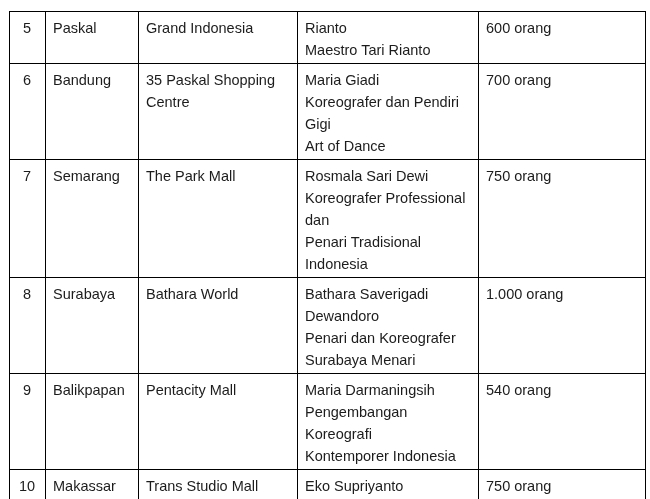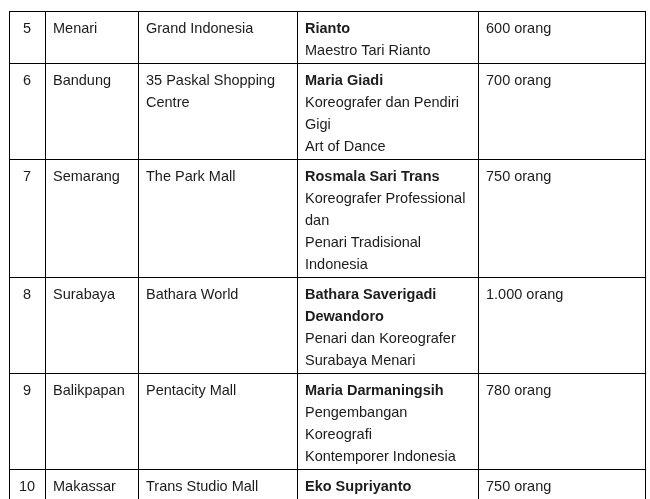--- a/index.html
+++ b/index.html
@@ -32,21 +32,21 @@
     line-height: 22px;
     white-space: pre-line;
     overflow: hidden;
   }
   td.num {
     text-align: center;
     padding-left: 2px;
     padding-right: 2px;
   }
   .person-name {
-    font-weight: bold;
+    font-weight: normal;
     display: block;
   }
   .person-role {
     display: block;
   }
 </style>
 </head>
 <body>
 
 <div class="page">
@@ -54,58 +54,58 @@
     <colgroup>
       <col style="width:36px">
       <col style="width:93px">
       <col style="width:159px">
       <col style="width:181px">
       <col style="width:167px">
     </colgroup>
     <tbody>
       <tr style="height:52px">
         <td class="num">5</td>
-        <td>Menari</td>
+        <td>Paskal</td>
         <td>Grand Indonesia</td>
         <td><span class="person-name">Rianto</span><span class="person-role">Maestro Tari Rianto</span></td>
         <td>600 orang</td>
       </tr>
       <tr style="height:73px">
         <td class="num">6</td>
         <td>Bandung</td>
         <td>35 Paskal Shopping
 Centre</td>
         <td><span class="person-name">Maria Giadi</span><span class="person-role">Koreografer dan Pendiri Gigi
 Art of Dance</span></td>
         <td>700 orang</td>
       </tr>
       <tr style="height:72px">
         <td class="num">7</td>
         <td>Semarang</td>
         <td>The Park Mall</td>
-        <td><span class="person-name">Rosmala Sari Trans</span><span class="person-role">Koreografer Professional dan
+        <td><span class="person-name">Rosmala Sari Dewi</span><span class="person-role">Koreografer Professional dan
 Penari Tradisional Indonesia</span></td>
         <td>750 orang</td>
       </tr>
       <tr style="height:94px">
         <td class="num">8</td>
         <td>Surabaya</td>
         <td>Bathara World</td>
         <td><span class="person-name">Bathara Saverigadi
 Dewandoro</span><span class="person-role">Penari dan Koreografer
 Surabaya Menari</span></td>
         <td>1.000 orang</td>
       </tr>
       <tr style="height:72px">
         <td class="num">9</td>
         <td>Balikpapan</td>
         <td>Pentacity Mall</td>
         <td><span class="person-name">Maria Darmaningsih</span><span class="person-role">Pengembangan Koreografi
 Kontemporer Indonesia</span></td>
-        <td>780 orang</td>
+        <td>540 orang</td>
       </tr>
       <tr style="height:73px">
         <td class="num">10</td>
         <td>Makassar</td>
         <td>Trans Studio Mall</td>
         <td><span class="person-name">Eko Supriyanto</span><span class="person-role">Penari Kontemporer dan
 Koreografer</span></td>
         <td>750 orang</td>
       </tr>
 

